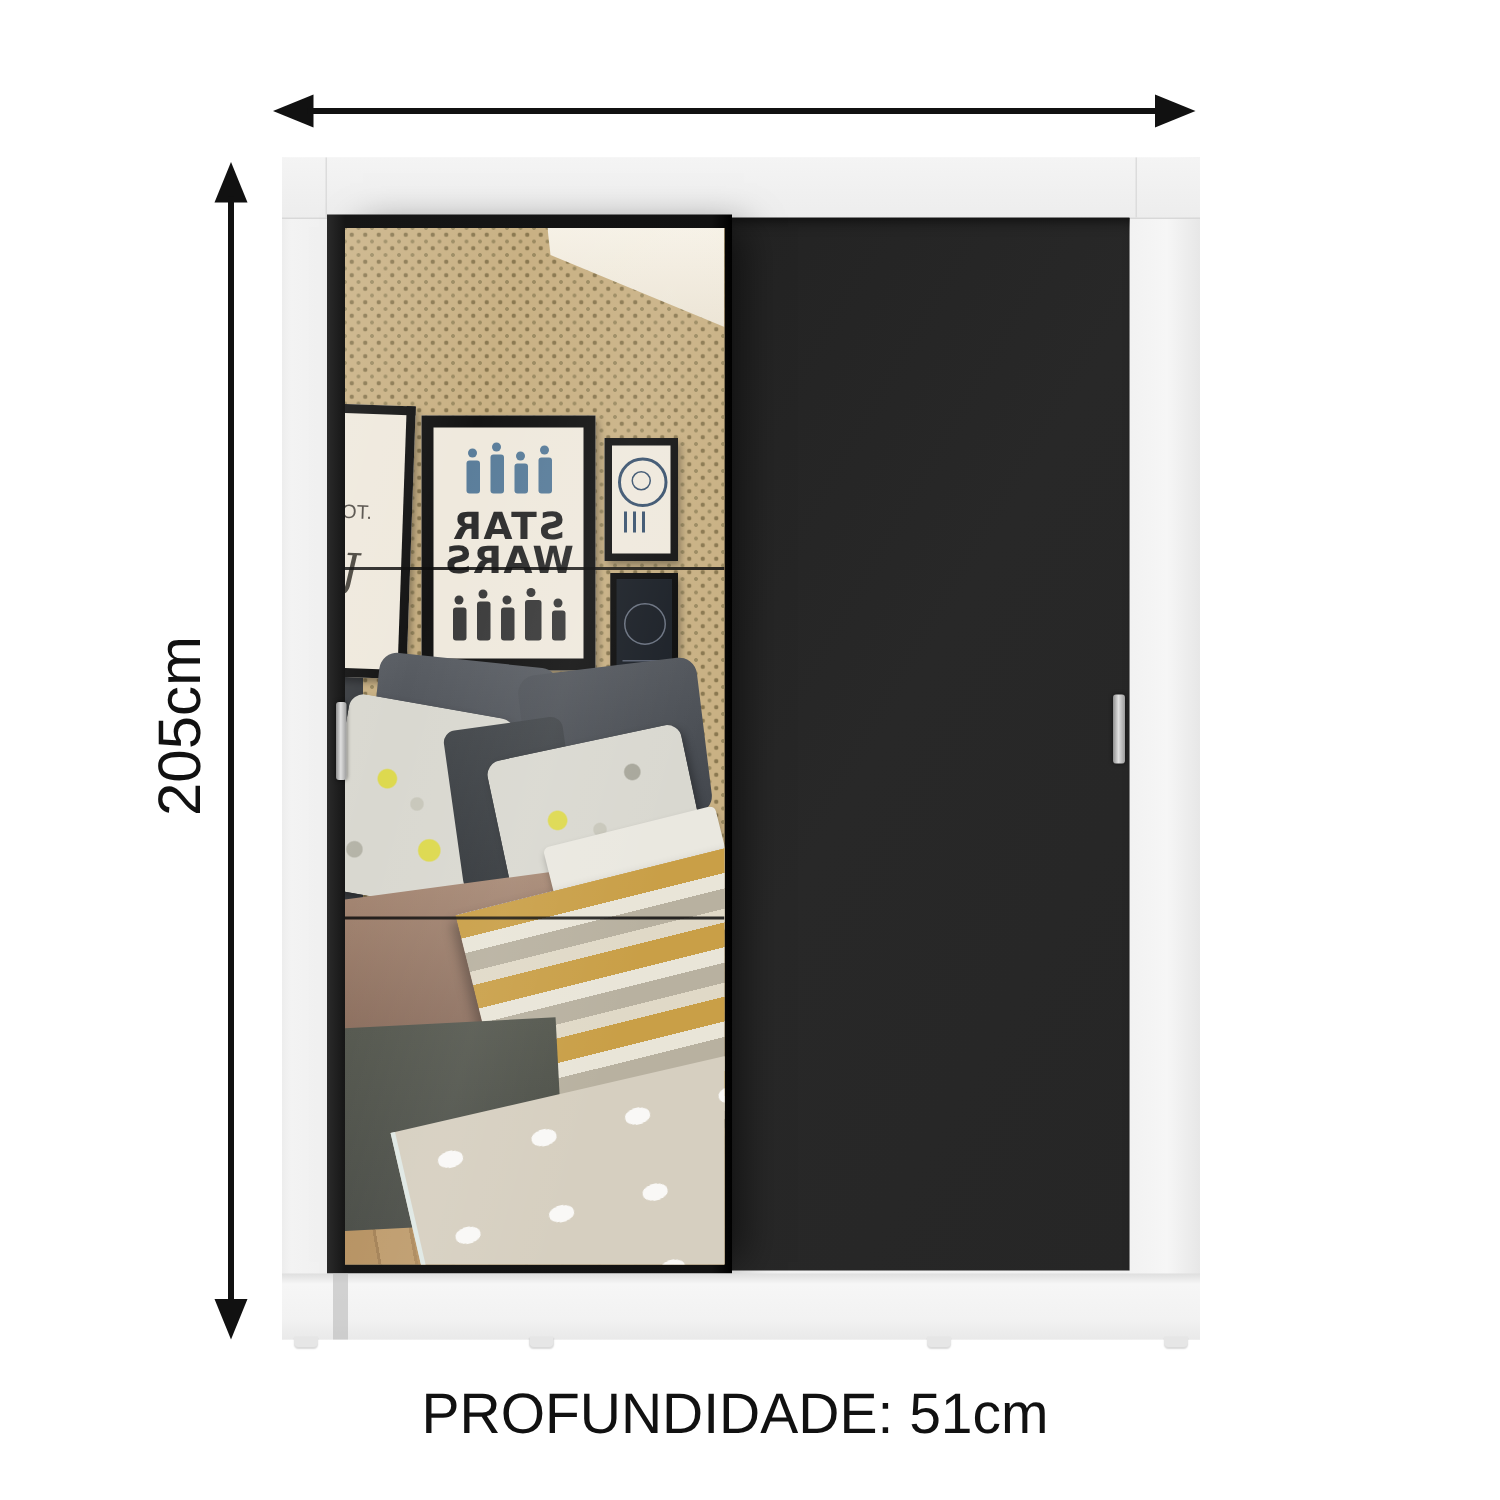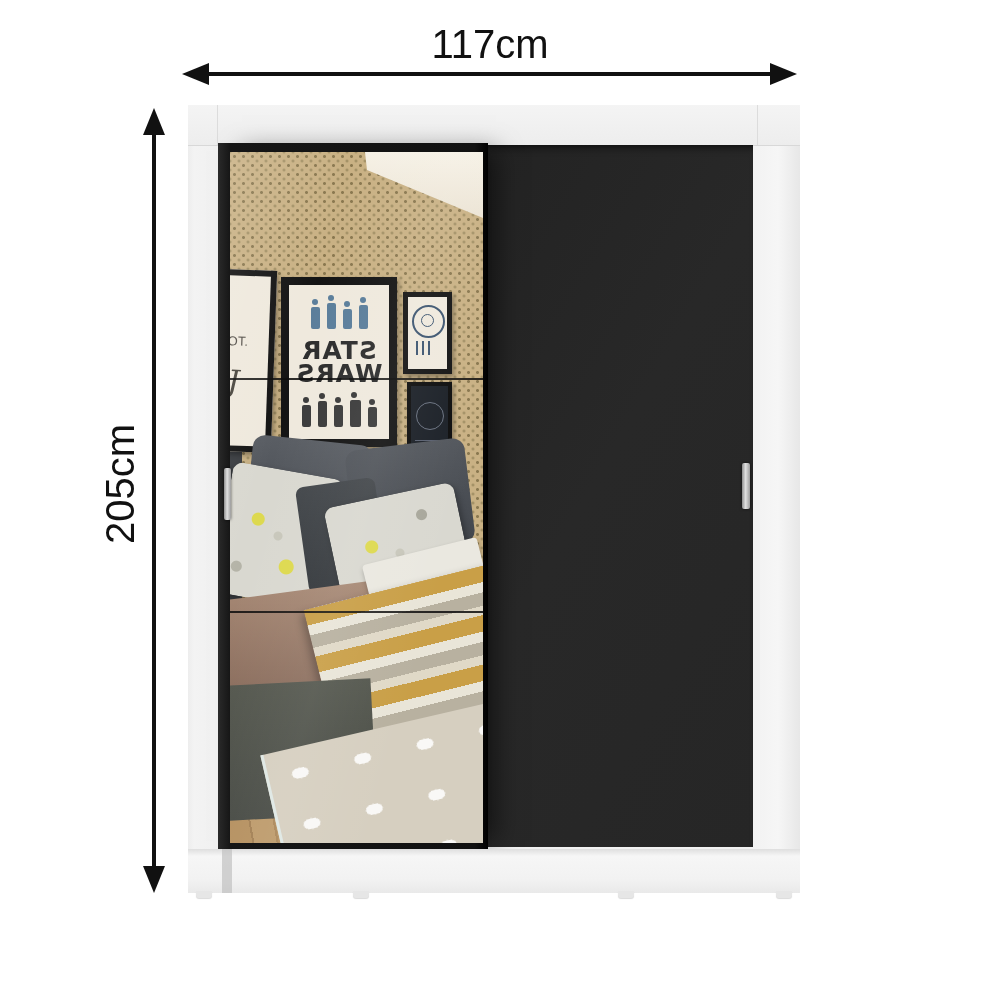--- a/index.html
+++ b/index.html
@@ -113,21 +113,20 @@
      background:linear-gradient(105deg,rgba(255,255,255,.12) 0%,rgba(255,255,255,0) 28%,
                 rgba(255,255,255,.07) 52%,rgba(255,255,255,0) 75%);}
 
   #depth-label{font-size:38px;}
 </style>
 </head>
 <body>
 
 <div id="stage">
 
-  <div class="abs dim-label" style="left:182px;top:22px;width:616px;">117cm</div>
   <div class="abs">
     <div class="abs head head-left" style="left:182px;top:63px;"></div>
     <div class="abs h-line" style="left:205px;top:72px;width:570px;"></div>
     <div class="abs head head-right" style="left:770px;top:63px;"></div>
   </div>
 
   <div class="abs dim-label rot-label" style="left:35px;top:462px;width:170px;height:44px;">205cm</div>
   <div class="abs">
     <div class="abs head head-up" style="left:143px;top:108px;"></div>
     <div class="abs v-line" style="left:152px;top:131px;height:738px;"></div>
@@ -207,14 +206,15 @@
     </div>
 
     <div class="abs" id="base-panel"></div>
     <div class="abs" id="base-shadow-strip"></div>
     <div class="abs foot" style="left:8px;"></div>
     <div class="abs foot" style="left:165px;"></div>
     <div class="abs foot" style="left:430px;"></div>
     <div class="abs foot" style="left:588px;"></div>
   </div>
 
+  <div class="abs dim-label" id="depth-label" style="left:160px;top:922px;width:660px;">PROFUNDIDADE: 51cm</div>
 
 </div>
 
 </body></html>

